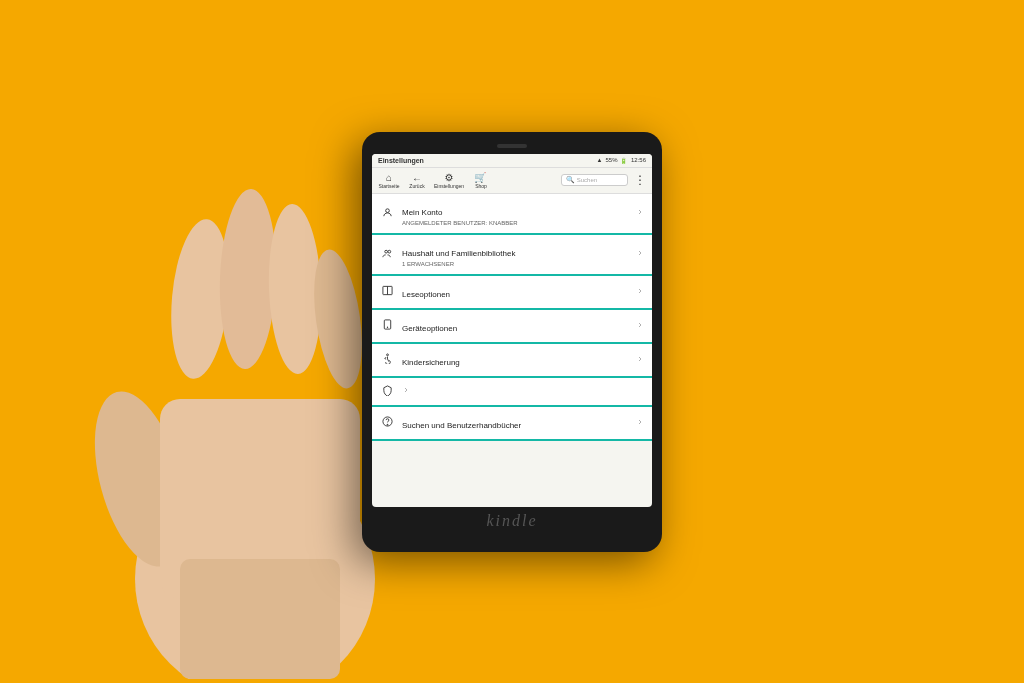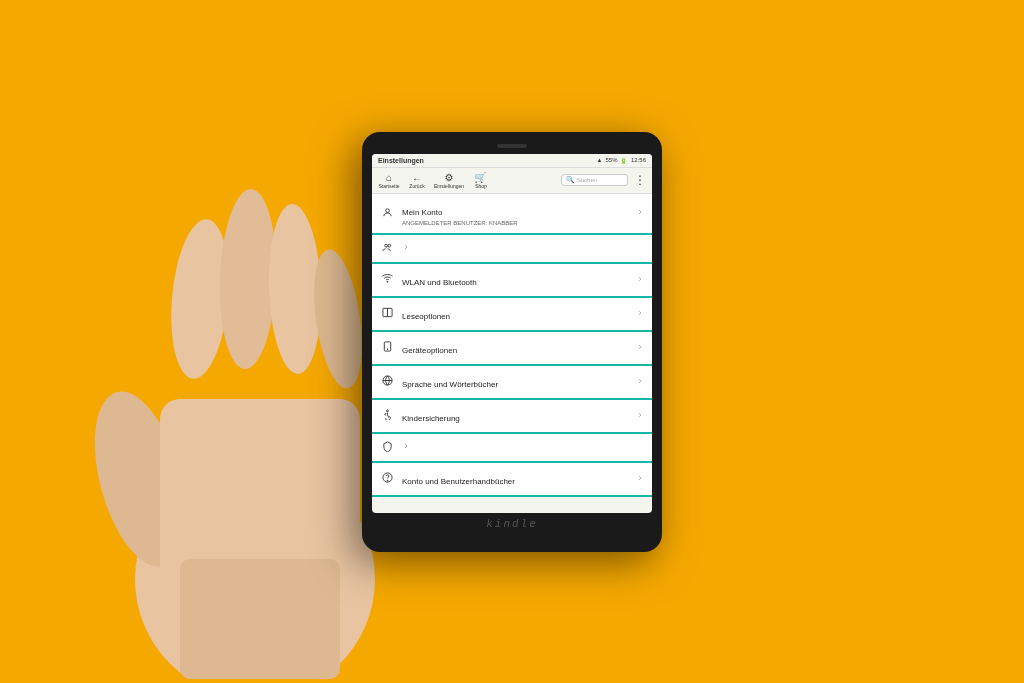--- a/index.html
+++ b/index.html
@@ -174,22 +174,22 @@
       margin-top: 1px;
     }
     .menu-chevron {
       font-size: 9px;
       color: #888;
     }
 
     
     .kindle-label {
       margin-top: 5px;
-      font-family: Liberation Mono, monospace;
-      font-size: 11px;
+      font-family: Liberation Serif, serif;
+      font-size: 16px;
       color: #555;
       font-style: italic;
       letter-spacing: 2px;
     }
 
     
     .hand-container {
       position: absolute;
       bottom: 0;
       left: 80px;
@@ -277,62 +277,41 @@
               <span class="menu-chevron"><svg width="8" height="8" viewBox="0 0 24 24" fill="none" stroke="#888" stroke-width="2">
                   <polyline points="9 18 15 12 9 6"></polyline>
                 </svg></span>
             </div>
             <div class="menu-item">
               <span class="menu-icon"><svg width="11" height="11" viewBox="0 0 24 24" fill="none" stroke="#333" stroke-width="2">
                   <circle cx="9" cy="8" r="3"></circle>
                   <circle cx="16" cy="8" r="3"></circle>
                   <path d="M2 20c0-3 2.7-5 6-5m4 0c3.3 0 6 2 6 5"></path>
                 </svg></span>
-              <span class="menu-chevron"><svg width="8" height="8" viewBox="0 0 24 24" fill="none" stroke="#888" stroke-width="2">
-                  <polyline points="9 18 15 12 9 6"></polyline>
-                </svg></span>
-            </div>
-            <div class="menu-item">
-              <span class="menu-icon"><svg width="11" height="11" viewBox="0 0 24 24" fill="none" stroke="#333" stroke-width="2">
-                  <path d="M1 7c6-5 16-5 22 0"></path>
-                  <path d="M5 11c4-3 10-3 14 0"></path>
-                  <path d="M9 15c2-1.5 6-1.5 6 0"></path>
-                  <circle cx="12" cy="19" r="1" fill="#333"></circle>
-                </svg></span>
-              <div class="menu-content"><span class="menu-title">WLAN und Bluetooth</span></div>
+              <div class="menu-content"><span class="menu-title">Haushalt und Familienbibliothek</span><div class="menu-subtitle">1 ERWACHSENER</div></div>
               <span class="menu-chevron"><svg width="8" height="8" viewBox="0 0 24 24" fill="none" stroke="#888" stroke-width="2">
                   <polyline points="9 18 15 12 9 6"></polyline>
                 </svg></span>
             </div>
             <div class="menu-item">
               <span class="menu-icon"><svg width="11" height="11" viewBox="0 0 24 24" fill="none" stroke="#333" stroke-width="2">
                   <rect x="2" y="3" width="20" height="18" rx="1"></rect>
                   <line x1="12" y1="3" x2="12" y2="21"></line>
                 </svg></span>
               <div class="menu-content"><span class="menu-title">Leseoptionen</span></div>
               <span class="menu-chevron"><svg width="8" height="8" viewBox="0 0 24 24" fill="none" stroke="#888" stroke-width="2">
                   <polyline points="9 18 15 12 9 6"></polyline>
                 </svg></span>
             </div>
             <div class="menu-item">
               <span class="menu-icon"><svg width="11" height="11" viewBox="0 0 24 24" fill="none" stroke="#333" stroke-width="2">
                   <rect x="5" y="2" width="14" height="20" rx="2"></rect>
                   <line x1="12" y1="18" x2="12" y2="18" stroke-width="3" stroke-linecap="round"></line>
                 </svg></span>
               <div class="menu-content"><span class="menu-title">Geräteoptionen</span></div>
-              <span class="menu-chevron"><svg width="8" height="8" viewBox="0 0 24 24" fill="none" stroke="#888" stroke-width="2">
-                  <polyline points="9 18 15 12 9 6"></polyline>
-                </svg></span>
-            </div>
-            <div class="menu-item">
-              <span class="menu-icon"><svg width="11" height="11" viewBox="0 0 24 24" fill="none" stroke="#333" stroke-width="2">
-                  <circle cx="12" cy="12" r="10"></circle>
-                  <path d="M2 12h20M12 2c-2.8 3-4 6-4 10s1.2 7 4 10M12 2c2.8 3 4 6 4 10s-1.2 7-4 10"></path>
-                </svg></span>
-              <div class="menu-content"><span class="menu-title">Sprache und Wörterbücher</span></div>
               <span class="menu-chevron"><svg width="8" height="8" viewBox="0 0 24 24" fill="none" stroke="#888" stroke-width="2">
                   <polyline points="9 18 15 12 9 6"></polyline>
                 </svg></span>
             </div>
             <div class="menu-item">
               <span class="menu-icon"><svg width="11" height="11" viewBox="0 0 24 24" fill="none" stroke="#333" stroke-width="2">
                   <circle cx="12" cy="4" r="2"></circle>
                   <path d="M9 9l-3 3 3 1.5M12 8v5l3 6"></path>
                   <path d="M8 20a5 5 0 1 0 8-4"></path>
                 </svg></span>
@@ -348,21 +327,21 @@
               <span class="menu-chevron"><svg width="8" height="8" viewBox="0 0 24 24" fill="none" stroke="#888" stroke-width="2">
                   <polyline points="9 18 15 12 9 6"></polyline>
                 </svg></span>
             </div>
             <div class="menu-item">
               <span class="menu-icon"><svg width="11" height="11" viewBox="0 0 24 24" fill="none" stroke="#333" stroke-width="2">
                   <circle cx="12" cy="12" r="10"></circle>
                   <path d="M9 9a3 3 0 0 1 6 0c0 2-3 3-3 5"></path>
                   <circle cx="12" cy="19" r="1" fill="#333"></circle>
                 </svg></span>
-              <div class="menu-content"><span class="menu-title">Konto und Benutzerhandbücher</span></div>
+              <div class="menu-content"><span class="menu-title">Suchen und Benutzerhandbücher</span></div>
               <span class="menu-chevron"><svg width="8" height="8" viewBox="0 0 24 24" fill="none" stroke="#888" stroke-width="2">
                   <polyline points="9 18 15 12 9 6"></polyline>
                 </svg></span>
             </div>
           </div>
 
       </div>
 
       <div class="kindle-label">kindle</div>
     </div>

